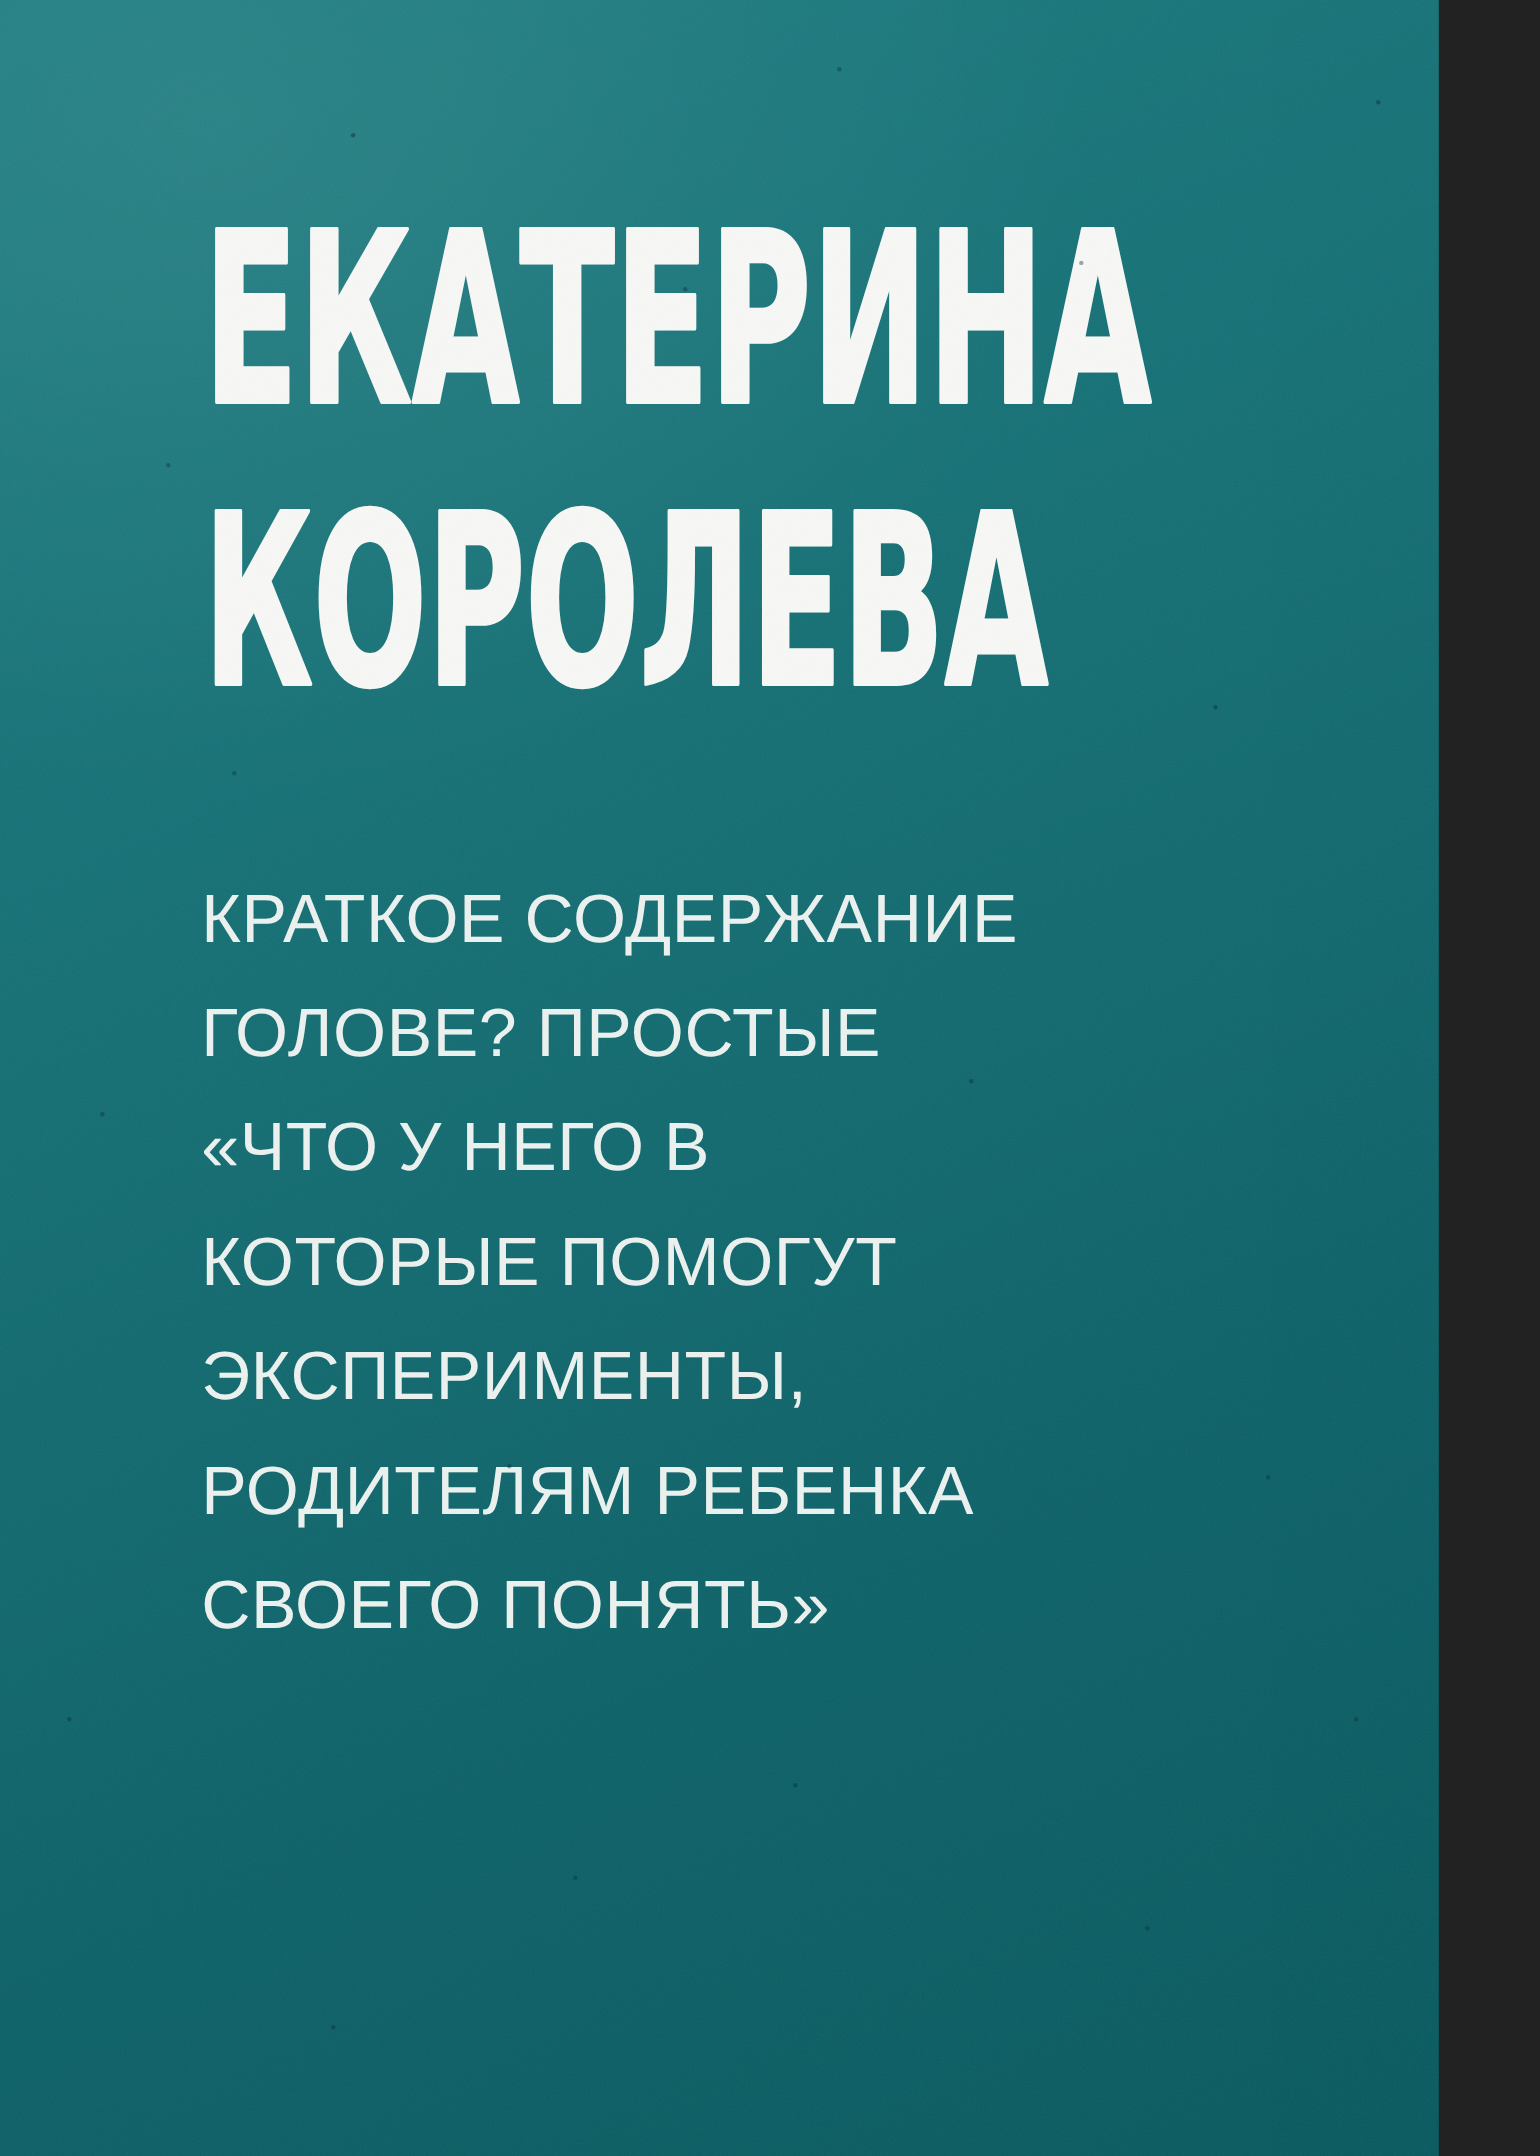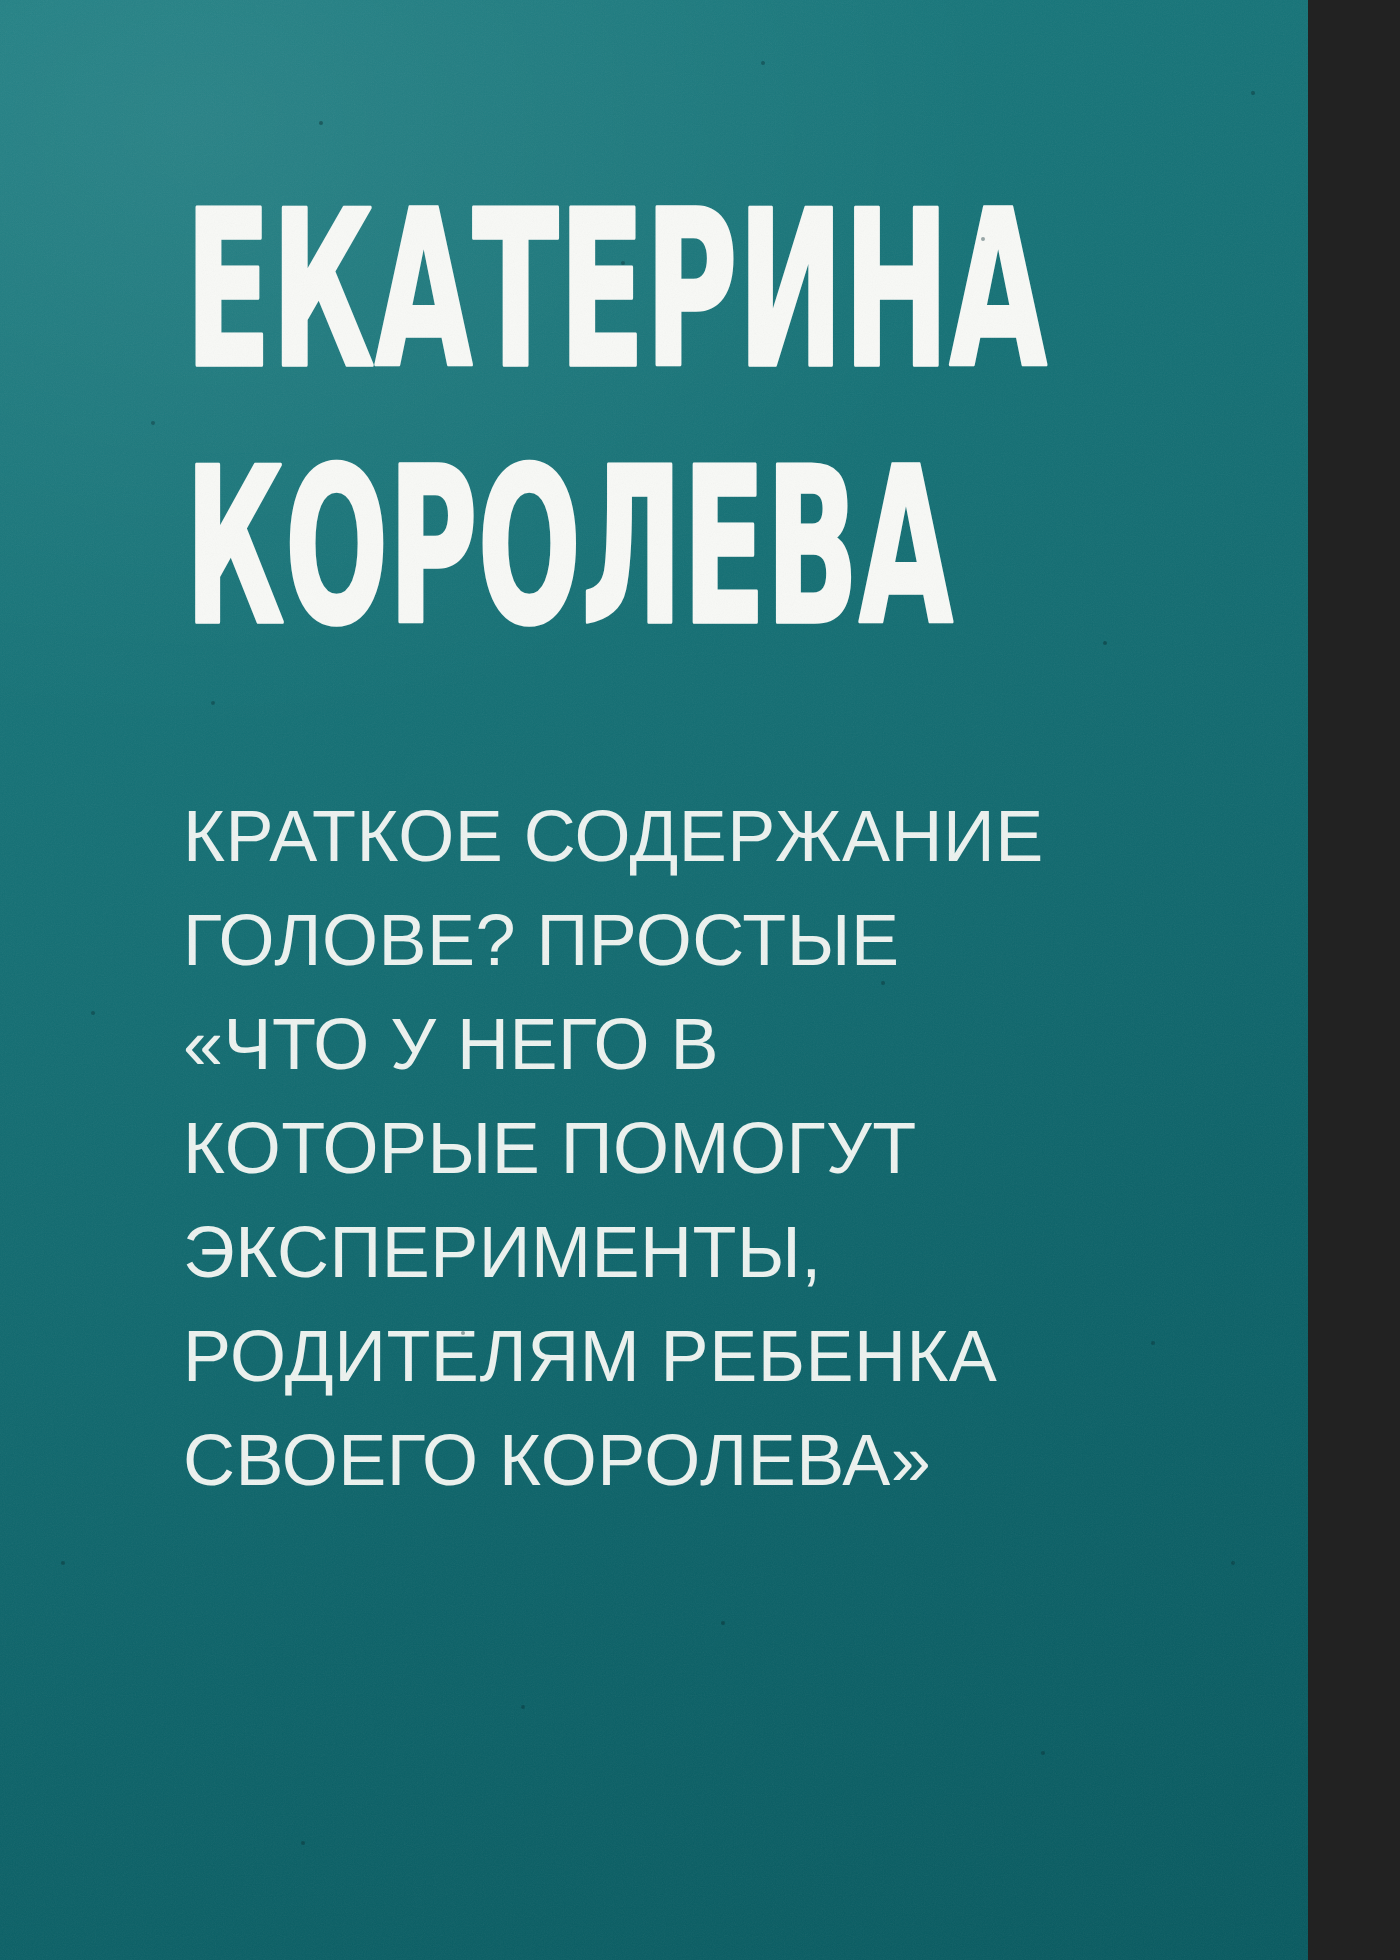--- a/index.html
+++ b/index.html
@@ -39,21 +39,21 @@
   }
 
   
   .subtitle {
     position: absolute;
     left: 183px;
     top: 784px;
     width: 1120px;
     color: rgba(244,247,244,0.97);
     font-family: "Liberation Sans", "DejaVu Sans", sans-serif;
-    font-size: 72px;
+    font-size: 62px;
     font-weight: 400;
     line-height: 104px;
     letter-spacing: 0.5px;
   }
   .subtitle-line {
     white-space: nowrap;
   }
 
   
   .grain-svg {
@@ -103,21 +103,21 @@
     <text x="0" y="427" textLength="768" lengthAdjust="spacingAndGlyphs">КОРОЛЕВА</text>
   </svg>
 
   <div class="subtitle">
     <div class="subtitle-line">КРАТКОЕ СОДЕРЖАНИЕ</div>
     <div class="subtitle-line">ГОЛОВЕ? ПРОСТЫЕ</div>
     <div class="subtitle-line">«ЧТО У НЕГО В</div>
     <div class="subtitle-line">КОТОРЫЕ ПОМОГУТ</div>
     <div class="subtitle-line">ЭКСПЕРИМЕНТЫ,</div>
     <div class="subtitle-line">РОДИТЕЛЯМ РЕБЕНКА</div>
-    <div class="subtitle-line">СВОЕГО КОРОЛЕВА»</div>
+    <div class="subtitle-line">СВОЕГО ПОНЯТЬ»</div>
   </div>
 
   <div class="speckles"></div>
 
   <svg class="grain-svg" xmlns="http://www.w3.org/2000/svg">
     <filter id="grain">
       <feTurbulence type="fractalNoise" baseFrequency="0.9" numOctaves="2" stitchTiles="stitch"></feTurbulence>
       <feColorMatrix type="saturate" values="0"></feColorMatrix>
     </filter>
     <rect width="100%" height="100%" filter="url(#grain)"></rect>

